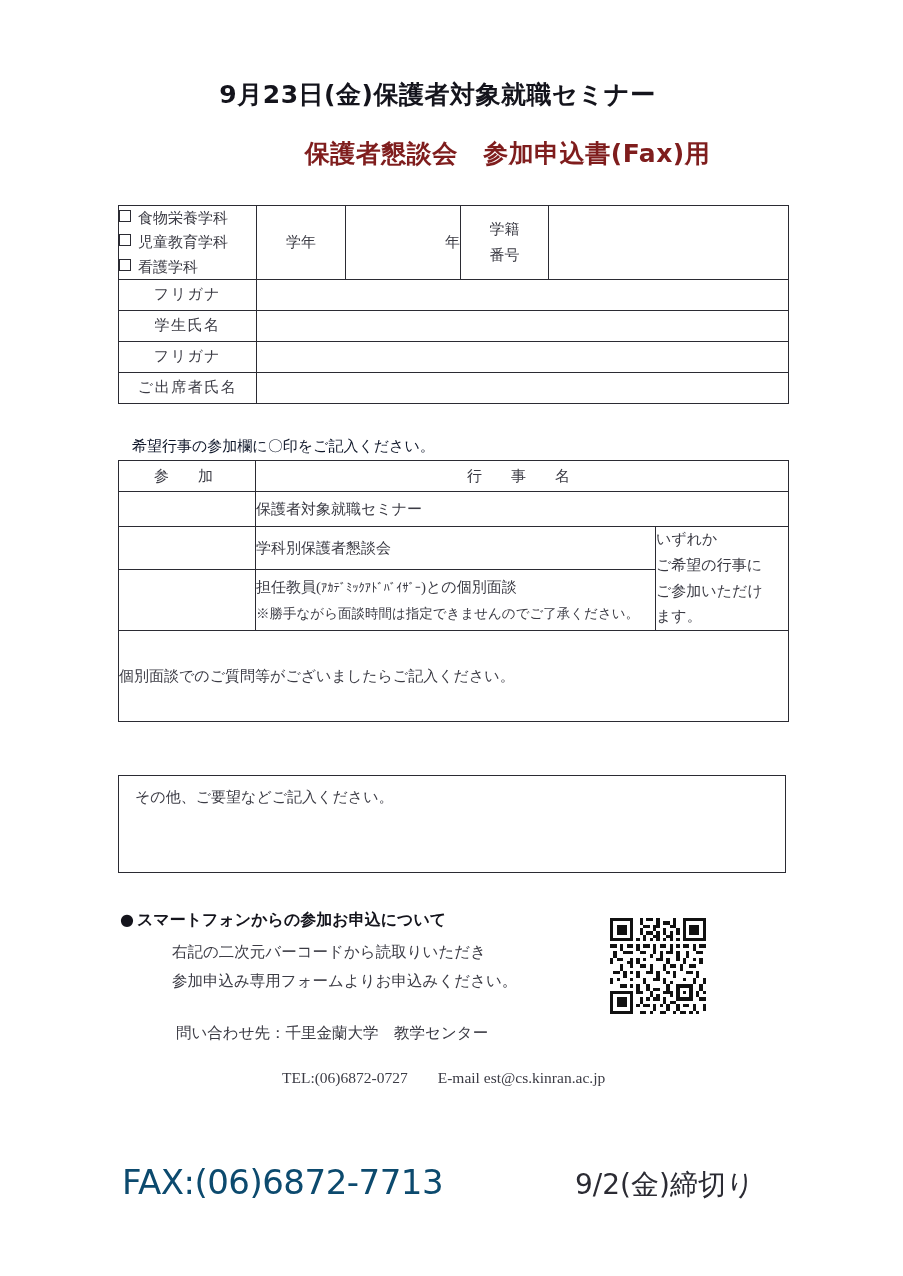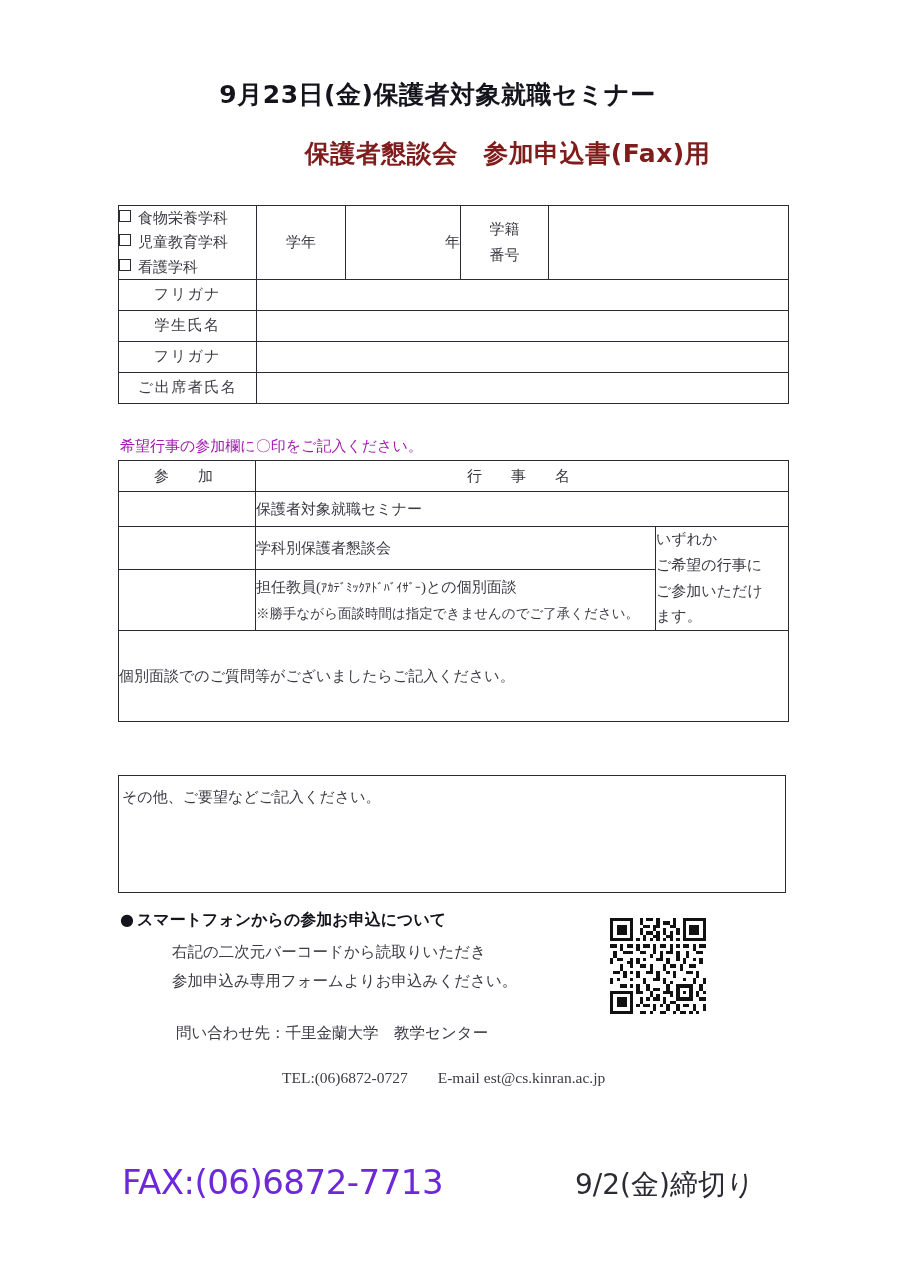--- a/index.html
+++ b/index.html
@@ -97,23 +97,23 @@
   }
   .label-cell {
     text-align: center;
     font-size: 15px;
     letter-spacing: 1.5px;
   }
 
   
   .note-line {
     position: absolute;
-    left: 120px;
-    font-size: 15px;
-    color: #a21caf;
+    left: 132px;
+    font-size: 15px;
+    color: #0f172a;
   }
   #instruction-note { top: 437px; }
 
   
   #event-table {
     left: 118px;
     top: 460px;
     width: 670px;
   }
   #event-table td {
@@ -153,24 +153,24 @@
     font-size: 15px;
     margin-left: 18px;
   }
 
   
   #other-box {
     position: absolute;
     left: 118px;
     top: 775px;
     width: 668px;
-    height: 118px;
+    height: 98px;
     border: 1px solid #2b2b33;
     box-sizing: border-box;
-    padding: 12px 0 0 3px;
+    padding: 12px 0 0 16px;
     font-size: 15px;
   }
 
   
   #smartphone-heading {
     position: absolute;
     left: 120px;
     top: 910px;
     font-family: "DejaVu Sans", sans-serif;
     font-weight: bold;
@@ -206,21 +206,21 @@
   #contact-tel-line .gap { display: inline-block; width: 30px; }
 
   
   #fax-number {
     position: absolute;
     left: 122px;
     top: 1162px;
     font-family: "DejaVu Sans", sans-serif;
     font-size: 34px;
     letter-spacing: -0.5px;
-    color: #6d28d9;
+    color: #0c4a6e;
   }
   #deadline {
     position: absolute;
     left: 575px;
     top: 1166px;
     font-family: "DejaVu Sans", sans-serif;
     font-size: 28px;
     color: #2b2b33;
   }
 </style>

